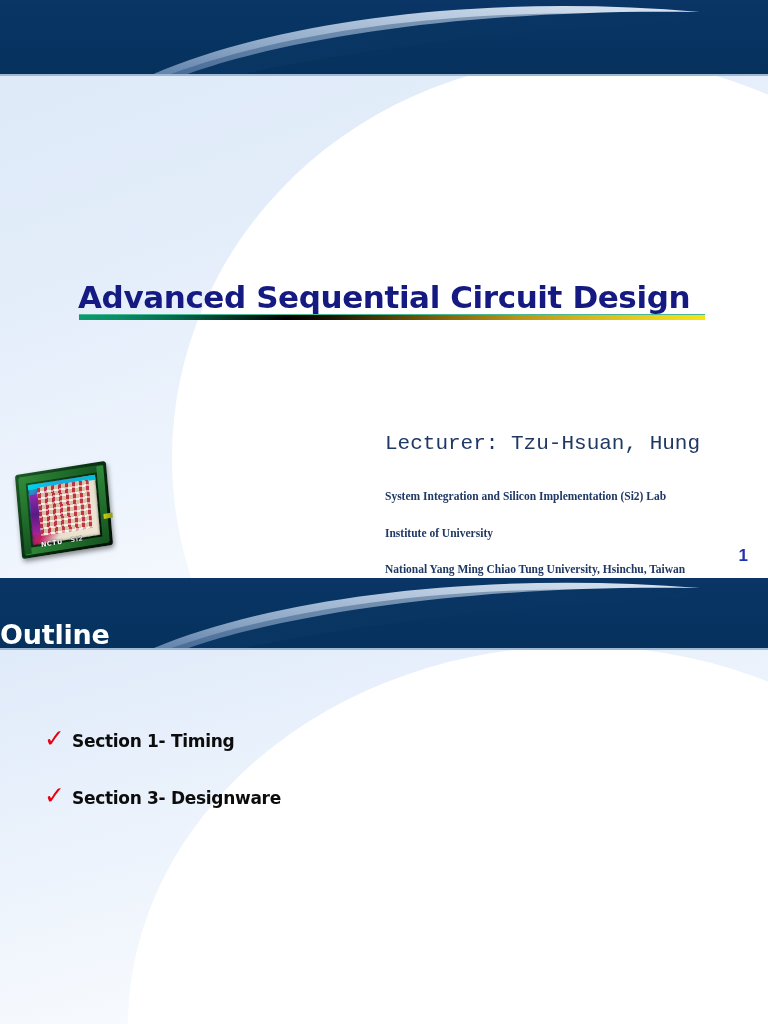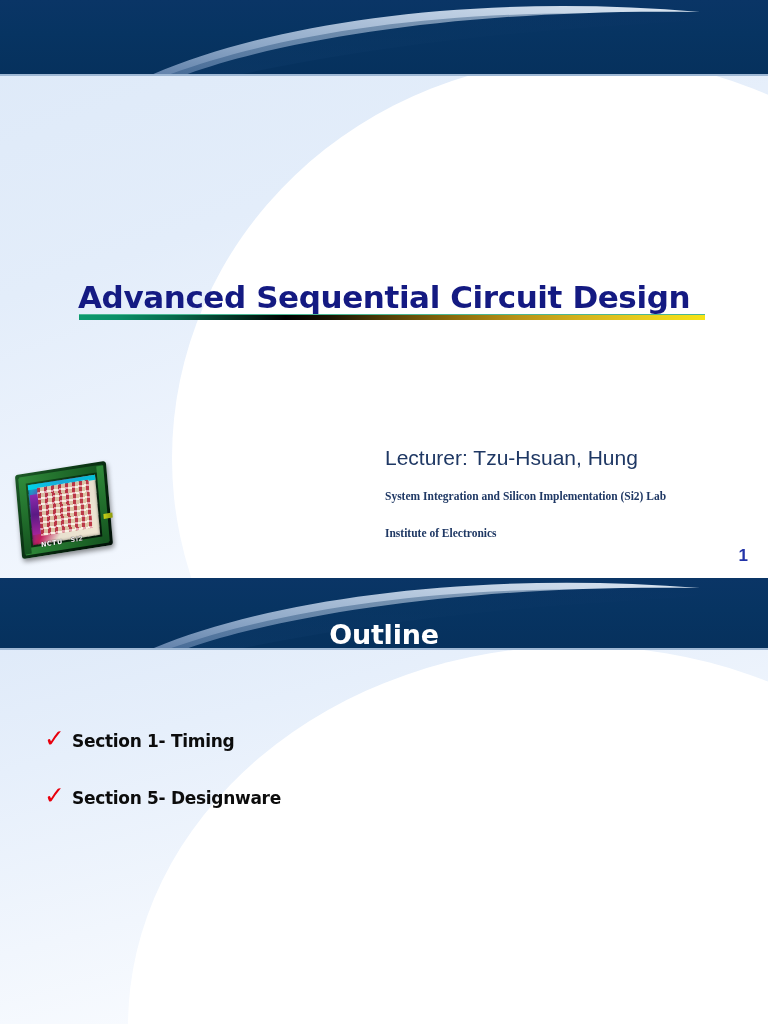--- a/index.html
+++ b/index.html
@@ -101,22 +101,22 @@
       #e8cd1e 90%,
       #f6e416 100%);
     border-top: 1px solid #4bb894;
     box-sizing: border-box;
   }
 
   
   .lecturer-line {
     position: absolute;
     left: 385px;
-    top: 446px;
-    font-family: Liberation Sans, sans-serif;
+    top: 432px;
+    font-family: Liberation Mono, monospace;
     font-size: 21px;
     color: #1f3864;
     white-space: nowrap;
   }
   .affil {
     position: absolute;
     left: 385px;
     top: 467px;
     font-family: "Liberation Serif", serif;
     font-size: 11.5px;
@@ -266,21 +266,20 @@
     width: 768px;
     height: 2px;
     background: #9fb8d4;
   }
   .banner-title {
     position: absolute;
     left: 0; top: 0;
     width: 768px;
     height: 70px;
     line-height: 70px;
-    text-align: center;
     font-family: "DejaVu Sans", sans-serif;
     font-size: 27px;
     font-weight: bold;
     color: #ffffff;
     letter-spacing: -0.2px;
     z-index: 5;
   }
 
   .bullets {
     position: absolute;
@@ -342,21 +341,22 @@
     </div>
     <div class="banner-underline"></div>
 
     <h1 class="title-text">Advanced Sequential Circuit Design</h1>
     <div class="title-rule"></div>
 
     <div class="lecturer-line">Lecturer:  Tzu-Hsuan, Hung</div>
 
     <div class="affil">
       <div>System Integration and Silicon Implementation (Si2) Lab</div>
-      <div>Institute of Electronics</div>
+      <div>Institute of University</div>
+      <div>National Yang Ming Chiao Tung University, Hsinchu, Taiwan</div>
     </div>
 
     <div class="chip">
       <div class="chip-inner">
         <div class="chip-pkg"></div>
         <div class="chip-rail t"></div>
         <div class="chip-rail b"></div>
         <div class="chip-rail l"></div>
         <div class="chip-rail r"></div>
         <div class="chip-die">
@@ -404,19 +404,19 @@
 
     <h2 class="banner-title">Outline</h2>
 
     <div class="bullets">
       <div class="bullet">
         <span class="check">✓</span>
         <span class="bullet-label">Section 1- Timing</span>
       </div>
       <div class="bullet">
         <span class="check">✓</span>
-        <span class="bullet-label">Section 5- Designware</span>
+        <span class="bullet-label">Section 3- Designware</span>
       </div>
     </div>
 
   </section>
 
 </div>
 
 </body></html>

